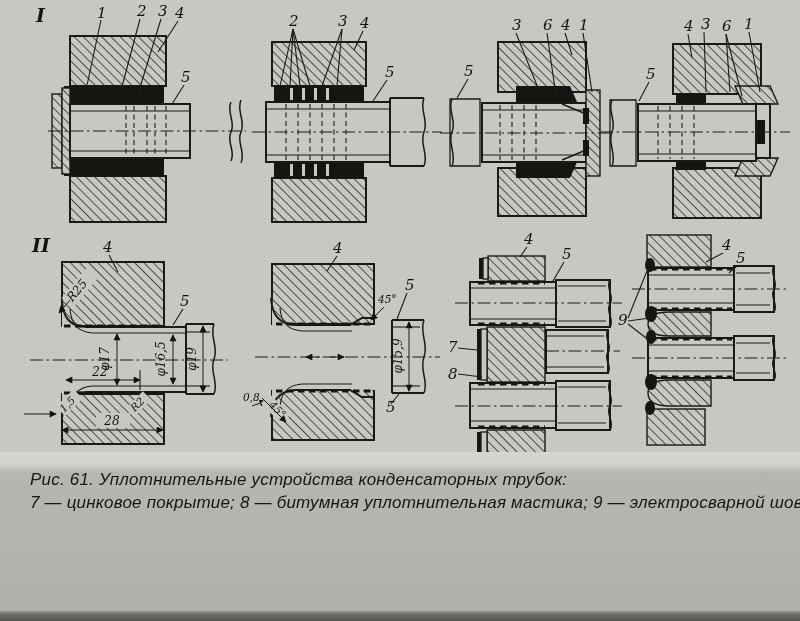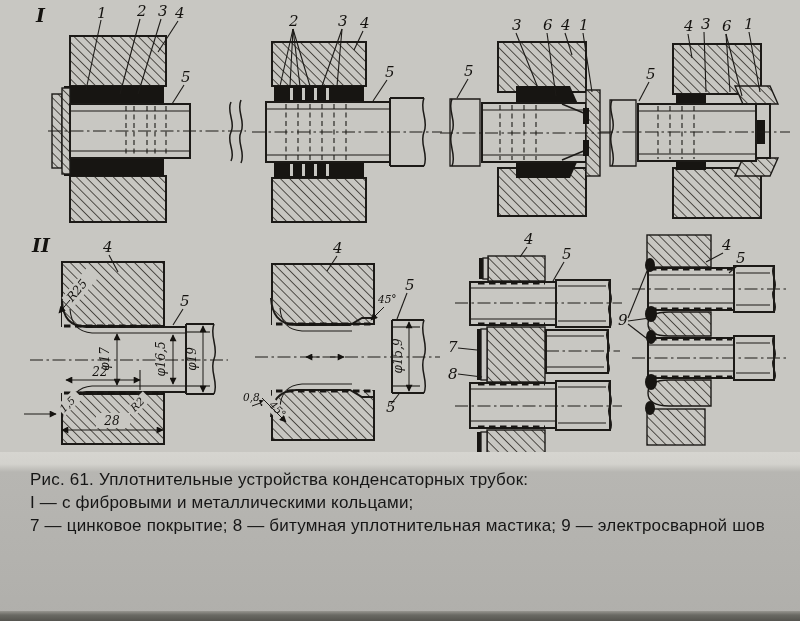--- a/index.html
+++ b/index.html
@@ -1,21 +1,21 @@
 <!DOCTYPE html>
 <html><head>
 <meta charset="utf-8">
 <style>
   html,body{margin:0;padding:0;background:#888;}
   .page{position:relative;width:800px;height:621px;background:#c8c7c2;overflow:hidden;
         font-family:"Liberation Sans",sans-serif;}
   .fig{position:absolute;left:0;top:0;}
   .caption-band{position:absolute;left:0;top:452px;width:800px;height:169px;
         background:linear-gradient(180deg,#d6d5d0 0,#d3d2cd 12px,#b7b6b2 20px,#b0afab 100%);}
-  .caps{padding:16px 0 0 30px;}
+  .caps{padding:16px 0 0 30px;font-style:italic;}
   .cap{font-size:17px;line-height:23px;color:#161616;letter-spacing:.2px;white-space:nowrap;}
   .bottom-strip{position:absolute;left:0;bottom:0;width:800px;height:10px;
         background:linear-gradient(180deg,#96958f 0,#6a6a64 4px,#55544f 100%);}
   
   .hp {fill:url(#h);stroke:#1c1a17;stroke-width:2;}
   .hp1{fill:url(#h);stroke:#1c1a17;stroke-width:1.4;}
   .pp {fill:#c8c7c2;}
   .pps{fill:#c8c7c2;stroke:#1c1a17;stroke-width:2;}
   .pps1{fill:#c8c7c2;stroke:#1c1a17;stroke-width:1.3;}
   .blk{fill:#171512;stroke:none;}
@@ -348,19 +348,18 @@
     <text class="co" x="722" y="250">4</text>
     <line class="ld" x1="723" y1="253" x2="706" y2="262"></line>
     <text class="co" x="736" y="263">5</text>
     <line class="ld" x1="737" y1="266" x2="729" y2="273"></line>
   </g>
 </svg>
 
 <div class="caption-band">
   <div class="caps">
     <div class="cap">Рис. 61. Уплотнительные устройства конденсаторных трубок:</div>
-    <div class="cap">I — с фибровыми и металлическими кольцами;</div>
     <div class="cap">7 — цинковое покрытие; 8 — битумная уплотнительная мастика; 9 — электросварной шов</div>
   </div>
   <div class="bottom-strip"></div>
 </div>
 
 </div>
 
 </body></html>

